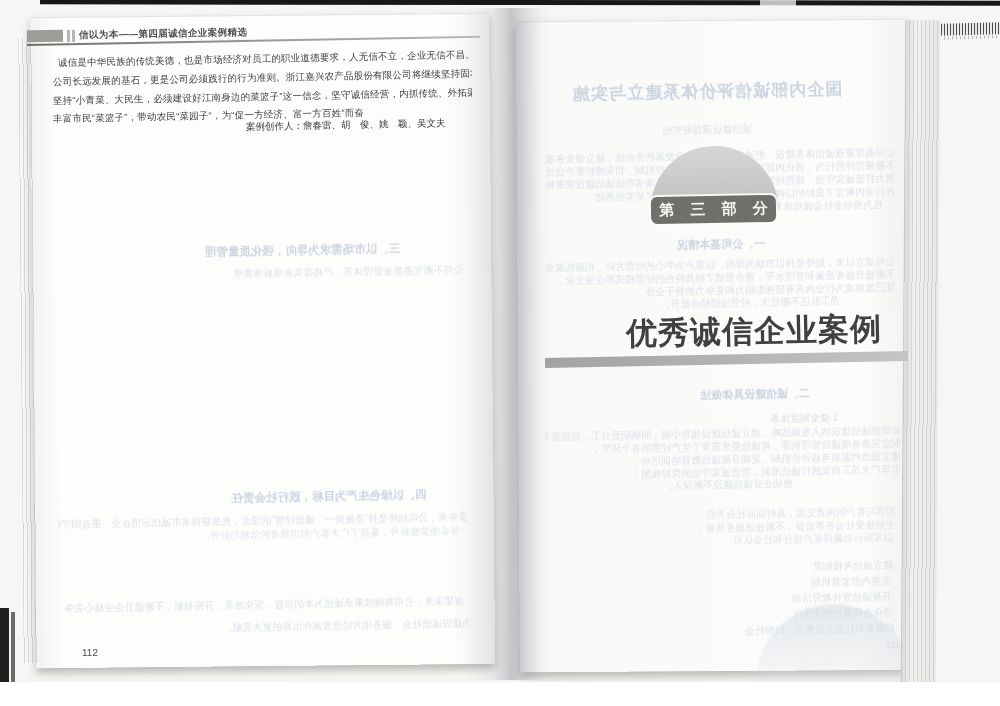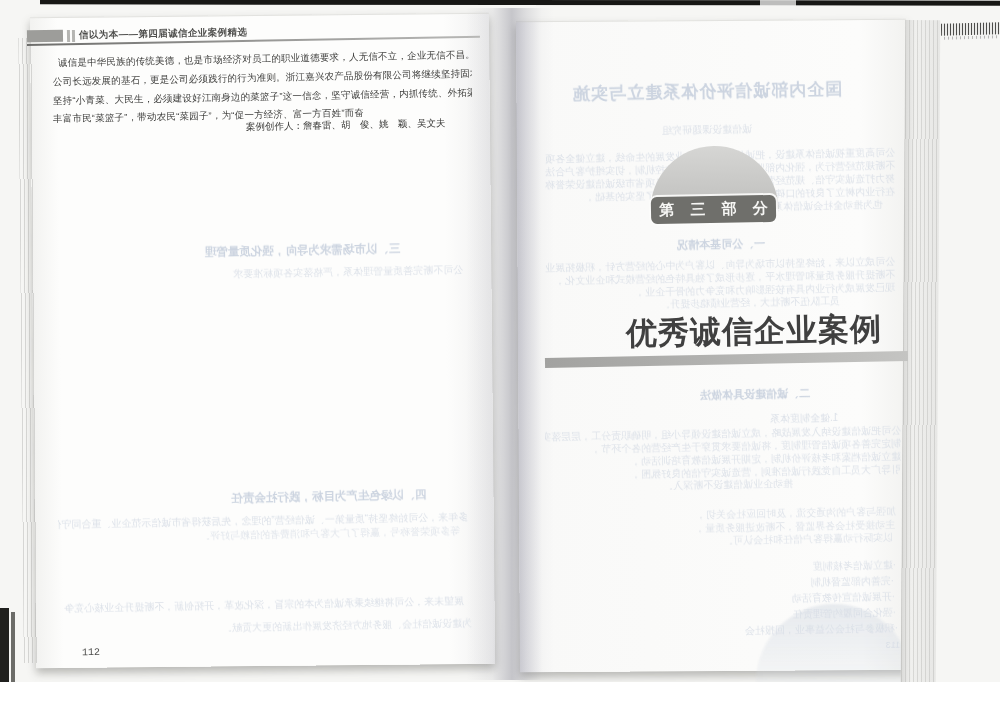--- a/index.html
+++ b/index.html
@@ -64,21 +64,21 @@
   .para-line{position:absolute;font-size:9.5px;color:#3e3e3c;letter-spacing:.2px;
         white-space:nowrap;overflow:hidden;transform:rotate(-1.15deg);
         transform-origin:left center;z-index:4;}
   .pl0{left:58px;top:57px;width:414px;}
   .pl1{left:53px;top:76px;width:419px;}
   .pl2{left:53px;top:95px;width:419px;}
   .pl3{left:53px;top:113px;width:310px;}
   .byline{position:absolute;left:246px;top:121px;width:212px;font-size:9.5px;color:#3a3a38;
         white-space:nowrap;transform:rotate(-1.15deg);transform-origin:left center;z-index:4;}
   .left-page-number{position:absolute;left:82px;top:647px;font-size:10px;color:#4c4c4a;
-        transform:rotate(-.8deg);z-index:4;font-family:Liberation Mono, monospace;}
+        transform:rotate(-.8deg);z-index:4;}
 
   
   .ghost{position:absolute;color:#d6dce5;white-space:nowrap;overflow:hidden;
         transform:scaleX(-1) rotate(1.1deg);filter:blur(.7px);font-size:10px;z-index:3;}
   .ghost.h{font-weight:bold;color:#ccd4e0;}
   .lgh1{left:150px;top:243px;width:305px;font-size:11.5px;text-align:center;}
   .lgl1{left:145px;top:266px;width:318px;opacity:.8;}
   .lgh2{left:183px;top:489px;width:292px;font-size:11.5px;text-align:center;}
   .lgl2{left:58px;top:514px;width:410px;opacity:.85;}
   .lgl3{left:58px;top:528px;width:402px;opacity:.7;}

